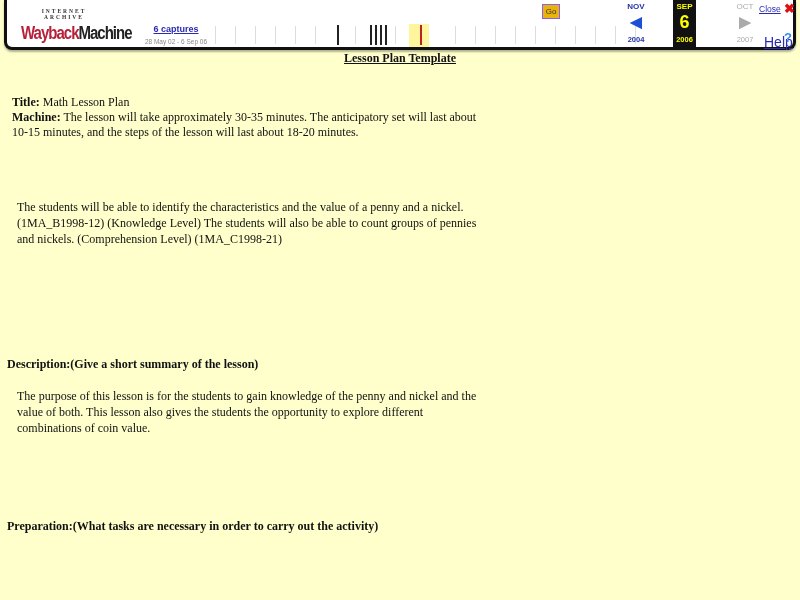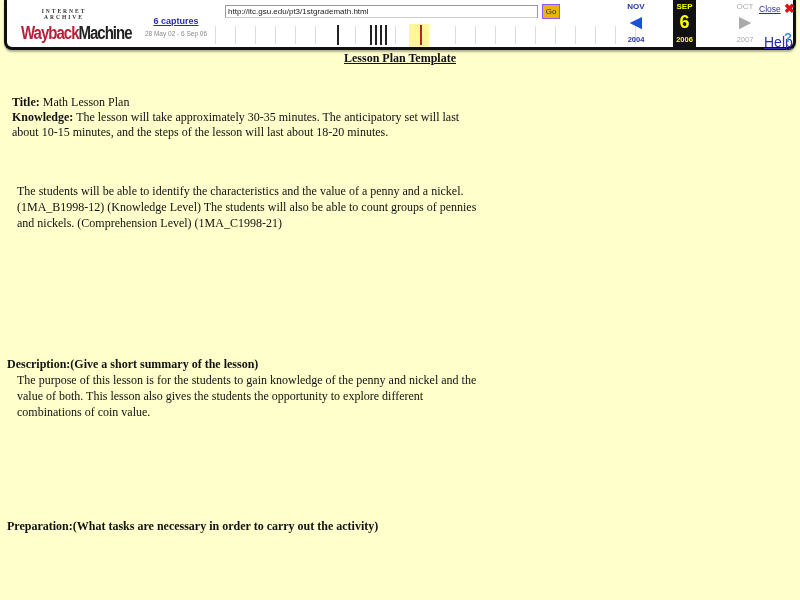--- a/index.html
+++ b/index.html
@@ -12,21 +12,21 @@
     background: #fff; border: 3px solid #111; border-top: none;
     border-radius: 0 0 8px 8px;
     box-shadow: 0 2px 2px rgba(0,0,0,0.3);
   }
   .wm-logo { position: absolute; left: 14px; top: 8px; width: 86px; height: 32px; }
   .wm-logo .ia { font-family: "Liberation Serif", serif; font-size: 5.5px; letter-spacing: 2px; color: #333; font-weight: bold; display:block; text-align:center; }
   .wm-logo .wb { display:block; margin-top:3px; font-family: "Liberation Sans", sans-serif; font-weight: bold; font-size: 15px; letter-spacing: -1px; line-height: 16px; transform: scaleY(1.25); transform-origin: top; }
   .wm-logo .wb .w1 { color: #b6203a; }
   .wm-logo .wb .w2 { color: #222; }
 
-  .wm-captures { position: absolute; left: 130px; top: 16px; width: 78px; text-align: center; }
+  .wm-captures { position: absolute; left: 130px; top: 24px; width: 78px; text-align: center; }
   .wm-captures a { font-family: "Liberation Sans", sans-serif; font-size: 9px; color: #2b2bb3; text-decoration: underline; font-weight: bold; display:block; }
   .wm-captures .range { font-family: "Liberation Sans", sans-serif; font-size: 6.5px; color: #888; display:block; margin-top: 4px; }
 
   .wm-url { position: absolute; left: 218px; top: 5px; width: 313px; height: 13px; border: 1px solid #999; border-bottom-color: #ccc; font-family: "Liberation Sans", sans-serif; font-size: 8px; padding: 1px 2px; color: #222; background: #fff; }
   .wm-go { position: absolute; left: 535px; top: 4px; width: 18px; height: 15px; border: 1px solid #8b5cf6; background: #eab308; font-family: "Liberation Sans", sans-serif; font-size: 8px; color: #333; text-align: center; line-height: 13px; }
 
   .wm-spark { position: absolute; left: 208px; top: 22px; width: 426px; height: 25px; }
   .wm-spark .tick { position: absolute; top: 4px; width: 1px; height: 18px; background: #ddd; }
   .wm-spark .hl { position: absolute; top: 2px; width: 20px; height: 23px; background: #fff59d; }
   .wm-spark .cap { position: absolute; top: 3px; width: 2px; height: 20px; background: #222; }
@@ -50,40 +50,39 @@
   .wm-close-x { position: absolute; left: 777px; top: 1px; color: #d11; font-family: "Liberation Sans", sans-serif; font-size: 13px; font-weight: bold; }
   .wm-help { position: absolute; left: 757px; top: 34px; font-family: "Liberation Sans", sans-serif; font-size: 14px; color: #2b2bb3; text-decoration: underline; }
   .wm-help-q { position: absolute; left: 777px; top: 30px; color: #3a8de0; font-family: "Liberation Sans", sans-serif; font-size: 13px; font-weight: bold; }
 
   
   .doc-title { position: absolute; left: 0; width: 800px; top: 51px; text-align: center; font-size: 12px; font-weight: bold; text-decoration: underline; }
   .meta { position: absolute; left: 12px; top: 95px; width: 470px; font-size: 12px; line-height: 15px; }
   .meta b { font-weight: bold; }
   .section { position: absolute; left: 7px; width: 480px; font-size: 12px; line-height: 16px; }
   .section .head { font-weight: bold; display:block; }
-  .section .body { display:block; padding-left: 10px; }
+  .section .body { display:block; padding-left: 10px; margin-top: 16px; }
   .s-purpose { top: 183px; }
   .s-desc { top: 356px; }
   .s-prep { top: 518px; }
 </style>
 </head>
 <body>
 
 <div class="wm-bar">
   <div class="wm-logo">
     <span class="ia">INTERNET ARCHIVE</span>
     <span class="wb"><span class="w1">Wayback</span><span class="w2">Machine</span></span>
   </div>
 
   <div class="wm-captures">
     <a>6 captures</a>
     <span class="range">28 May 02 - 6 Sep 06</span>
   </div>
 
-  <div class="wm-url">http://itc.gsu.edu/pt3/1stgrademath.html</div>
   <div class="wm-go">Go</div>
 
   <div class="wm-spark">
     <div class="tick" style="left:0px"></div>
     <div class="tick" style="left:20px"></div>
     <div class="tick" style="left:40px"></div>
     <div class="tick" style="left:60px"></div>
     <div class="tick" style="left:80px"></div>
     <div class="tick" style="left:100px"></div>
     <div class="tick" style="left:140px"></div>
@@ -126,21 +125,21 @@
   <a class="wm-close">Close</a>
   <span class="wm-close-x">✖</span>
   <a class="wm-help">Help</a>
   <span class="wm-help-q">?</span>
 </div>
 
 <div class="doc-title">Lesson Plan Template</div>
 
 <div class="meta">
   <div><b>Title:</b><span> Math Lesson Plan</span></div>
-  <div><b>Knowledge:</b><span> The lesson will take approximately 30-35 minutes. The anticipatory set will last about 10-15 minutes, and the steps of the lesson will last about 18-20 minutes.</span></div>
+  <div><b>Machine:</b><span> The lesson will take approximately 30-35 minutes. The anticipatory set will last about 10-15 minutes, and the steps of the lesson will last about 18-20 minutes.</span></div>
 </div>
 
 <div class="section s-purpose">
   <span class="body">The students will be able to identify the characteristics and the value of a penny and a nickel. (1MA_B1998-12) (Knowledge Level) The students will also be able to count groups of pennies and nickels. (Comprehension Level) (1MA_C1998-21)</span>
 </div>
 
 <div class="section s-desc">
   <span class="head">Description:(Give a short summary of the lesson)</span>
   <span class="body">The purpose of this lesson is for the students to gain knowledge of the penny and nickel and the value of both. This lesson also gives the students the opportunity to explore different combinations of coin value.</span>
 </div>

